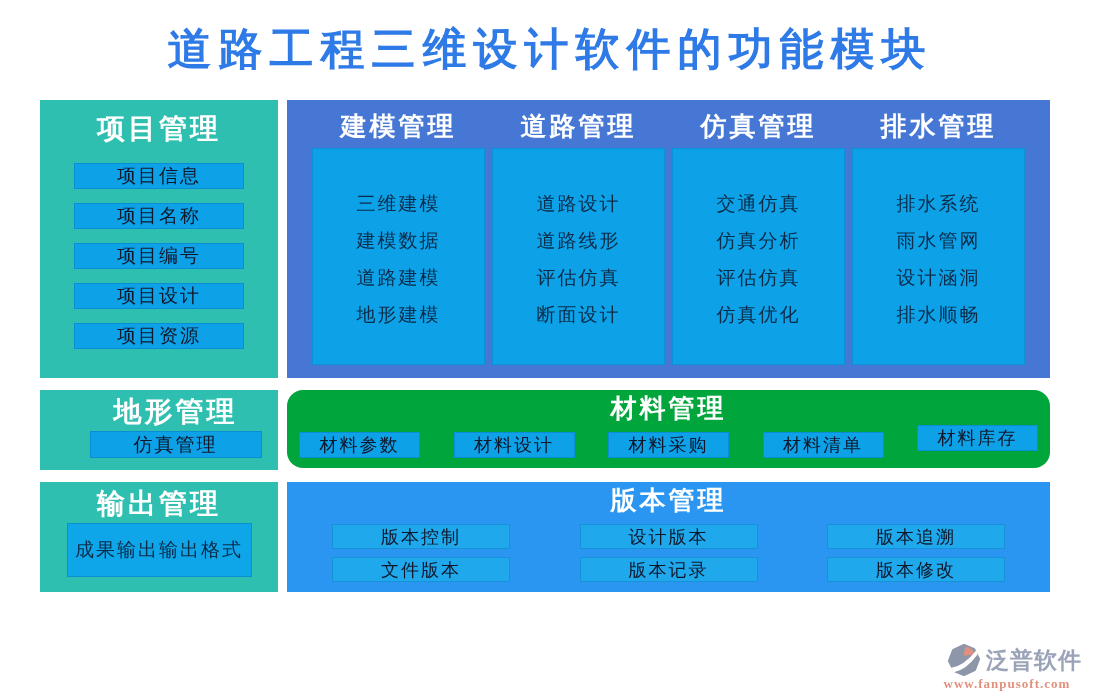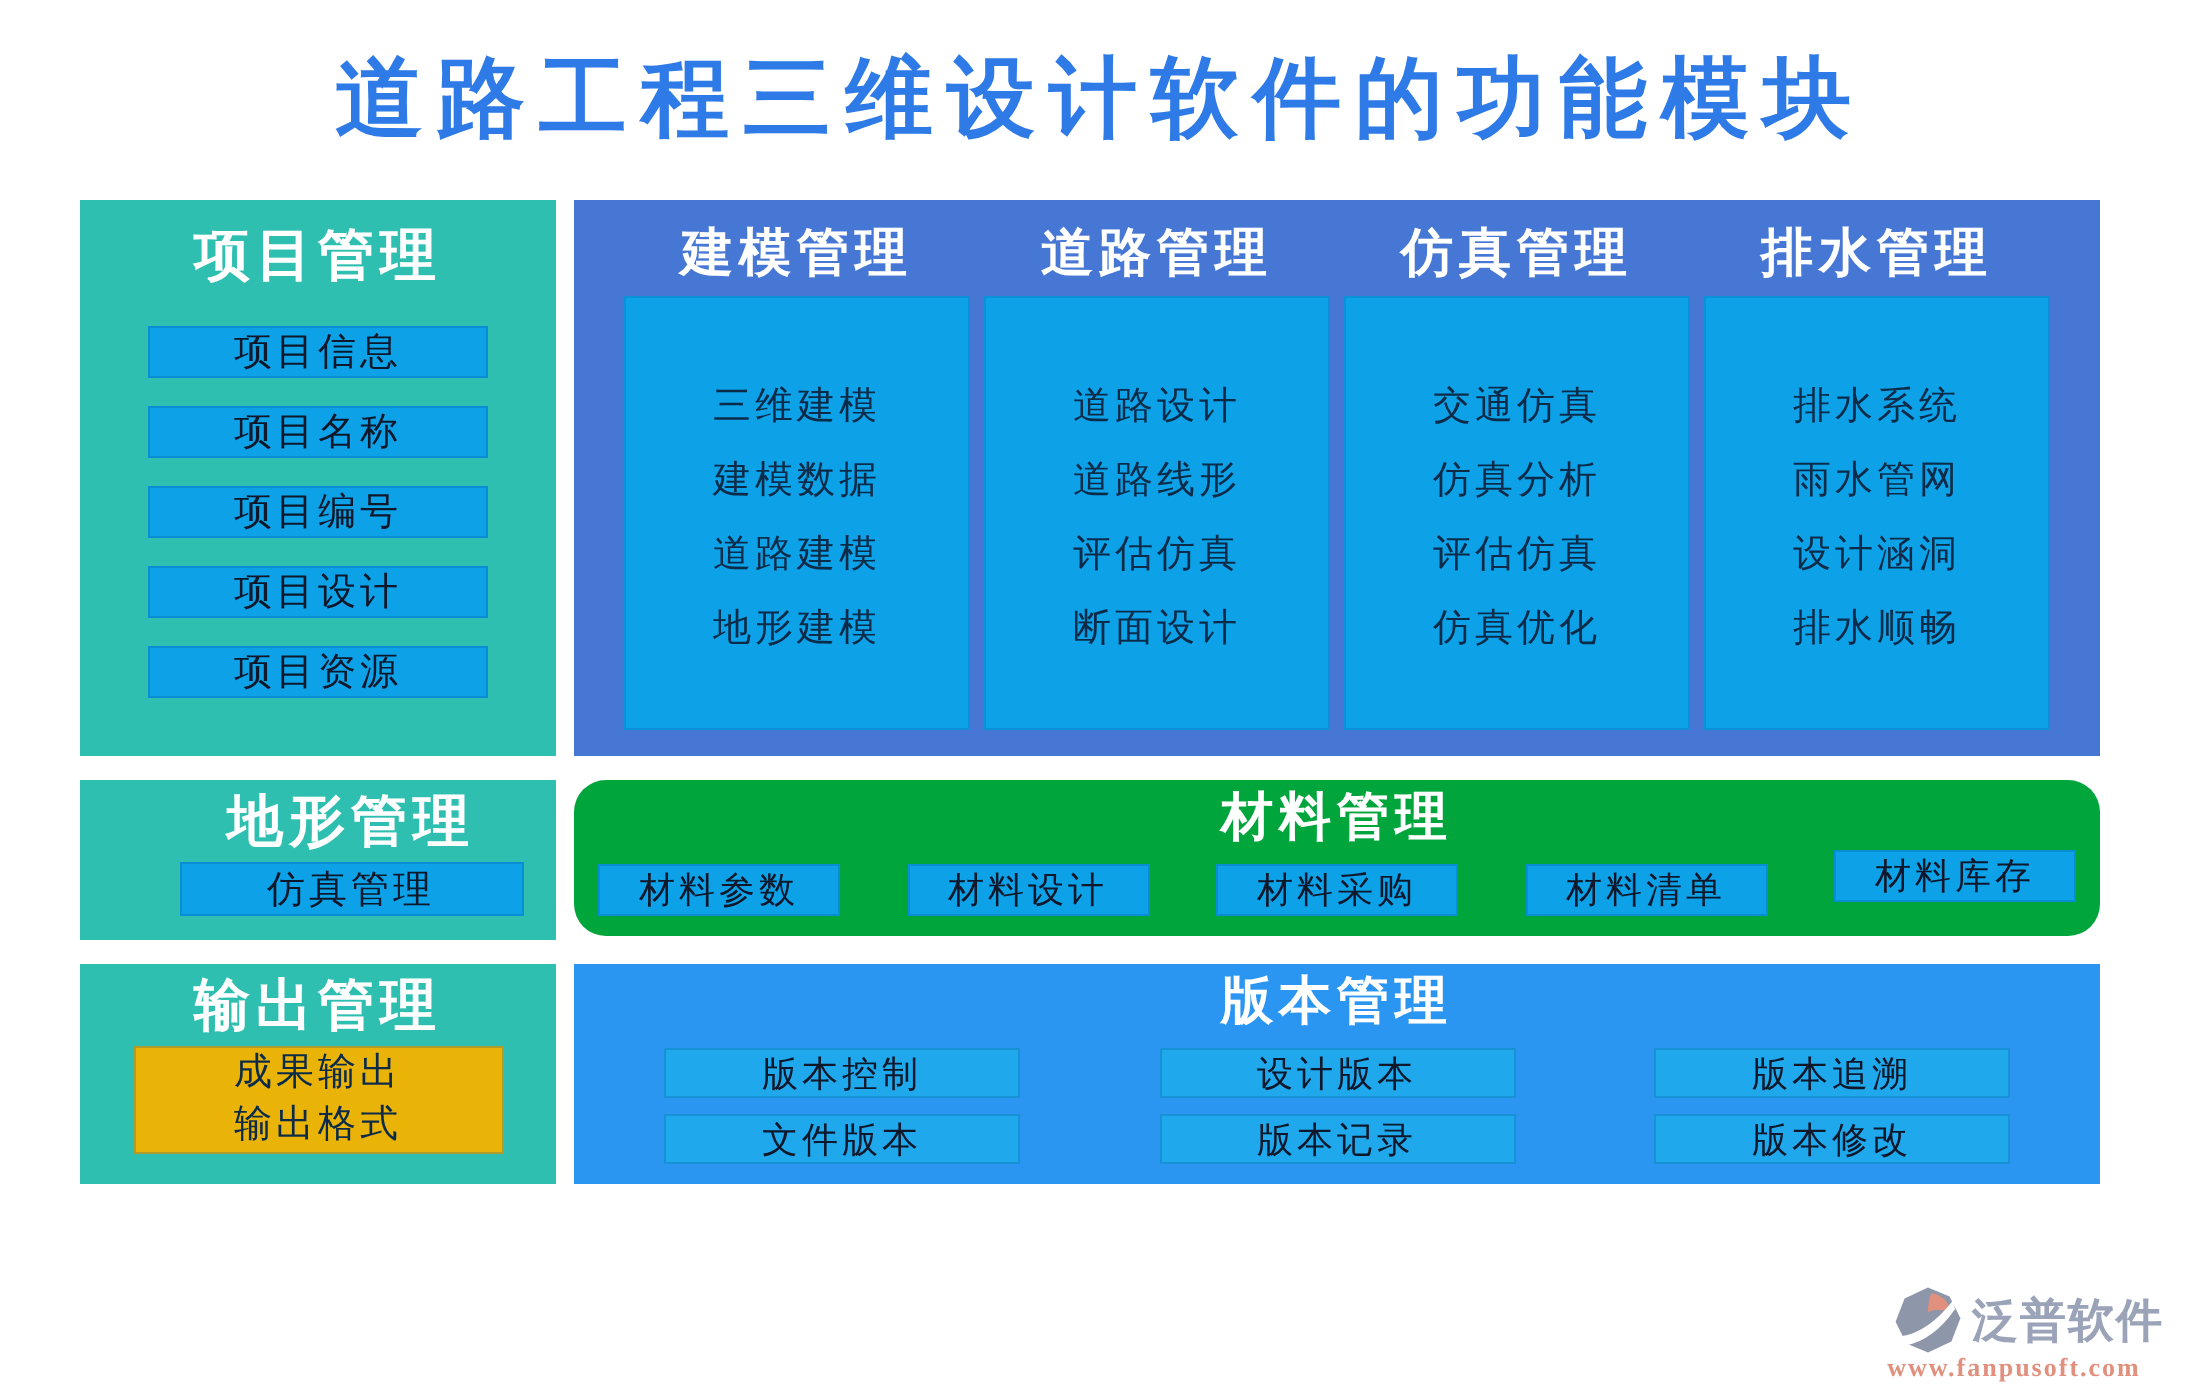--- a/index.html
+++ b/index.html
@@ -31,22 +31,22 @@
   
   .proj-list { display:flex; flex-direction:column; align-items:center; gap:14px; margin-top:17px; }
   .proj-list .chip { width:170px; height:26px; font-size:19px; }
   .proj-hd { margin-top:12px; }
 
   
   .terr-hd, .out-hd { margin-top:5px; }
   .terr-chip { width:172px; height:27px; font-size:19px; margin:2px auto 0; }
   .out-block {
     width:185px; height:54px; margin:2px auto 0;
-    background:#eab308; border:1px solid rgba(0,80,150,0.25);
-    display:flex; flex-direction:column; align-items:center; justify-content:center;
+    background:#0ea5e9; border:1px solid rgba(0,80,150,0.25);
+    display:flex; flex-direction:row; align-items:center; justify-content:center;
   }
   .out-block .line { font-size:19px; line-height:26px; color:#0b2b48; letter-spacing:2px; }
 
   
   .main-blue { background:#4677d4; }
   .cols { display:flex; gap:7px; padding:0 25px; height:100%; }
   .col { width:173px; display:flex; flex-direction:column; }
   .col .panel-hd { margin-top:12px; }
   .card {
     margin-top:6px; height:217px; width:100%;

